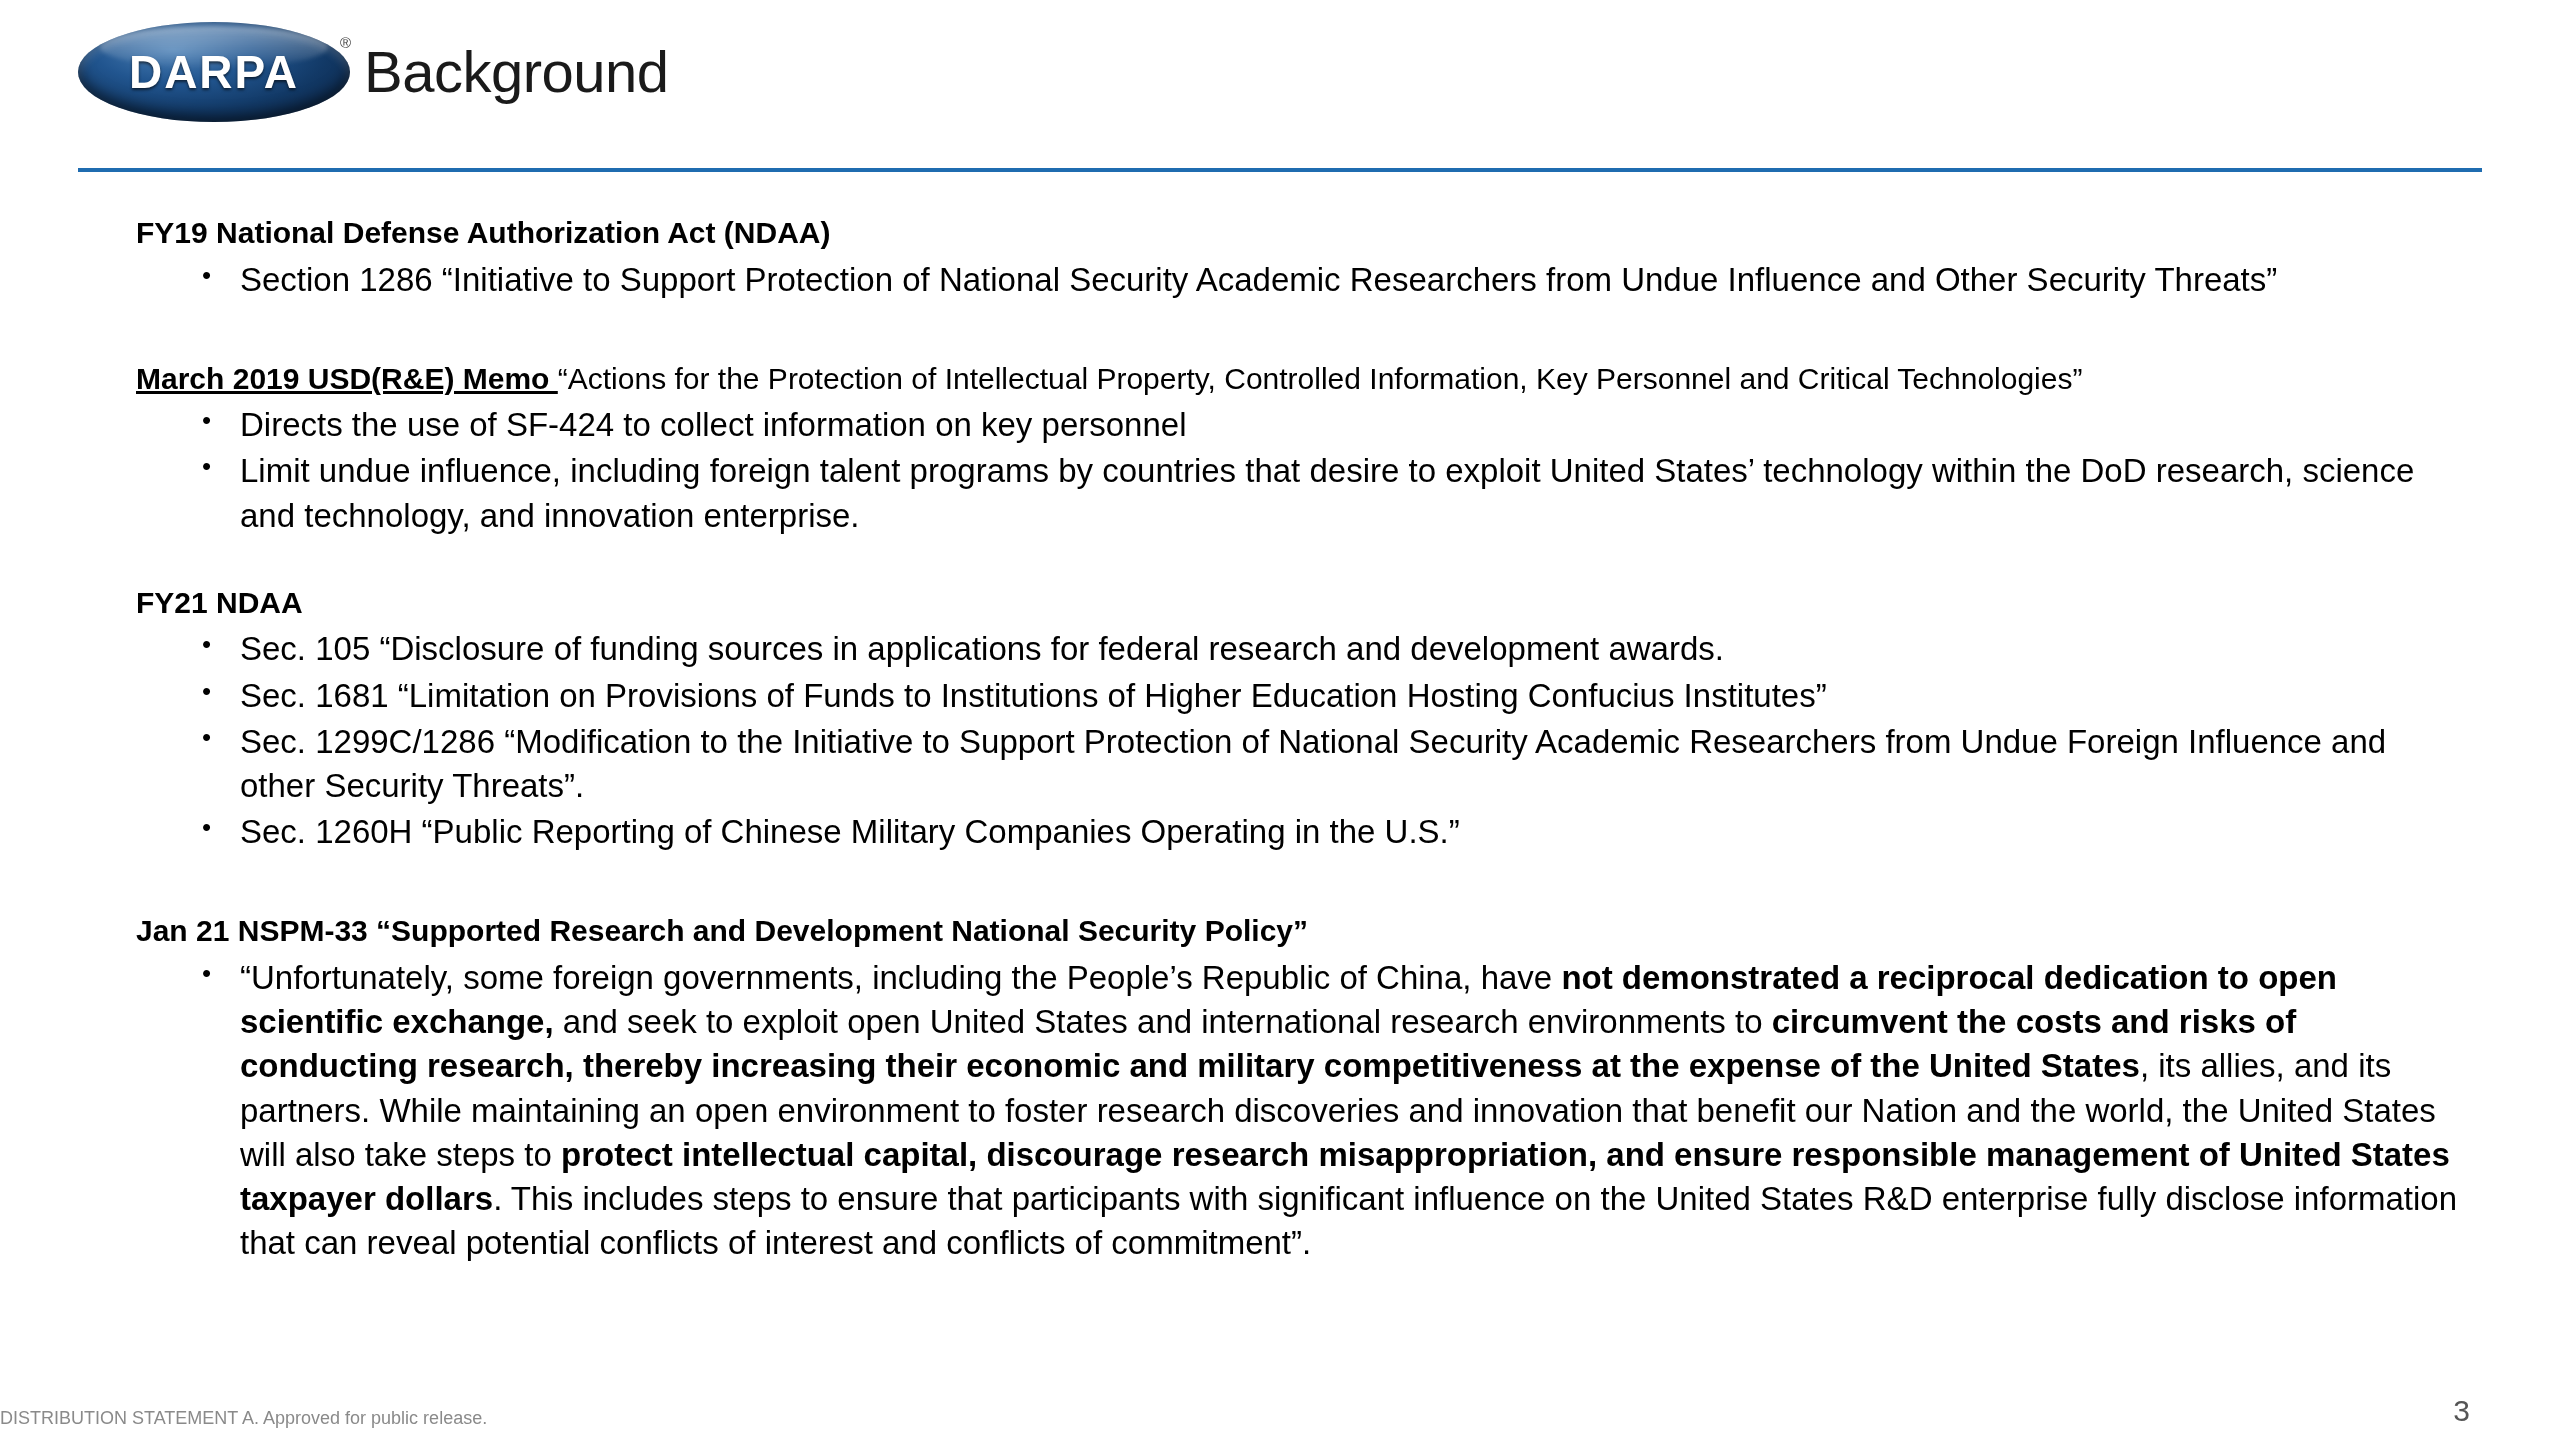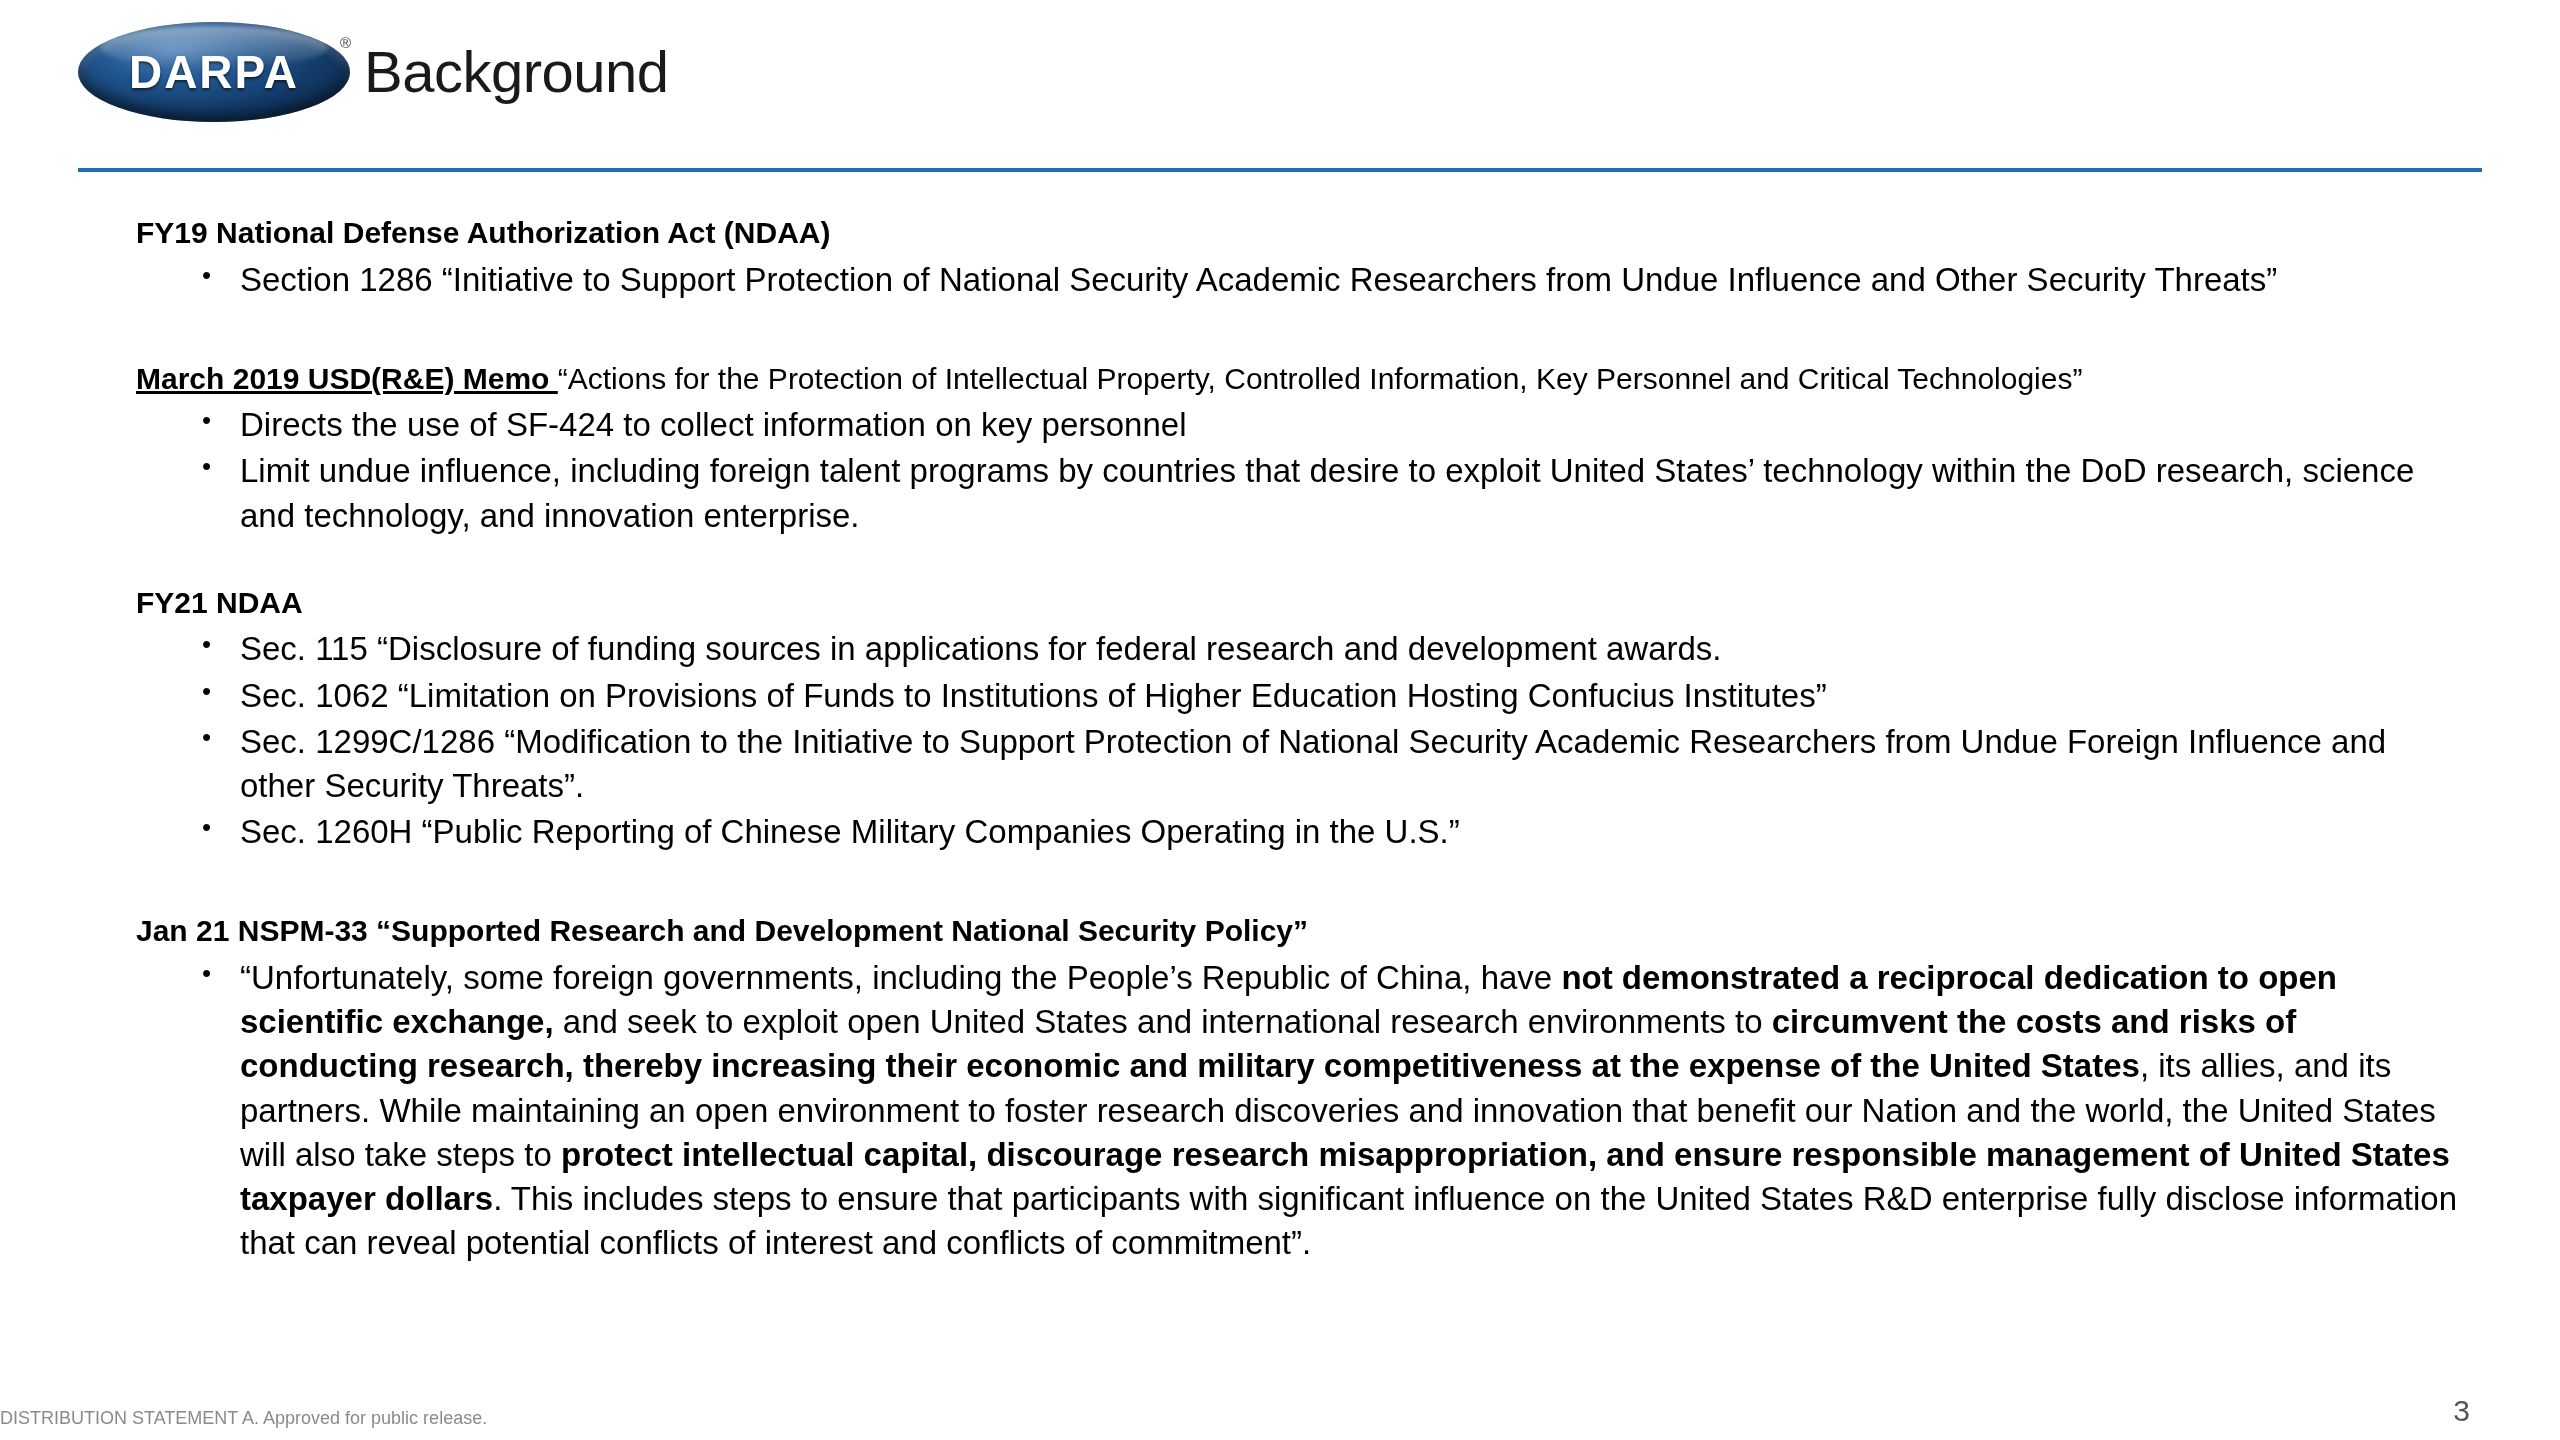--- a/index.html
+++ b/index.html
@@ -195,22 +195,22 @@
     </ul>
   </div>
 
   <div class="gap-md"></div>
 
   <div class="block">
     <div class="heading">
       <span>FY21 NDAA</span>
     </div>
     <ul class="bullets">
-      <li>Sec. 115 “Disclosure of funding sources in applications for federal research and development awards.</li>
-      <li>Sec. 1062 “Limitation on Provisions of Funds to Institutions of Higher Education Hosting Confucius Institutes”</li>
+      <li>Sec. 105 “Disclosure of funding sources in applications for federal research and development awards.</li>
+      <li>Sec. 1681 “Limitation on Provisions of Funds to Institutions of Higher Education Hosting Confucius Institutes”</li>
       <li>Sec. 1299C/1286 “Modification to the Initiative to Support Protection of National Security Academic Researchers from Undue Foreign Influence and other Security Threats”.</li>
       <li>Sec. 1260H “Public Reporting of Chinese Military Companies Operating in the U.S.”</li>
     </ul>
   </div>
 
   <div class="gap-lg"></div>
 
   <div class="block">
     <div class="heading">
       <span>Jan 21 NSPM-33 “Supported Research and Development National Security Policy”</span>

